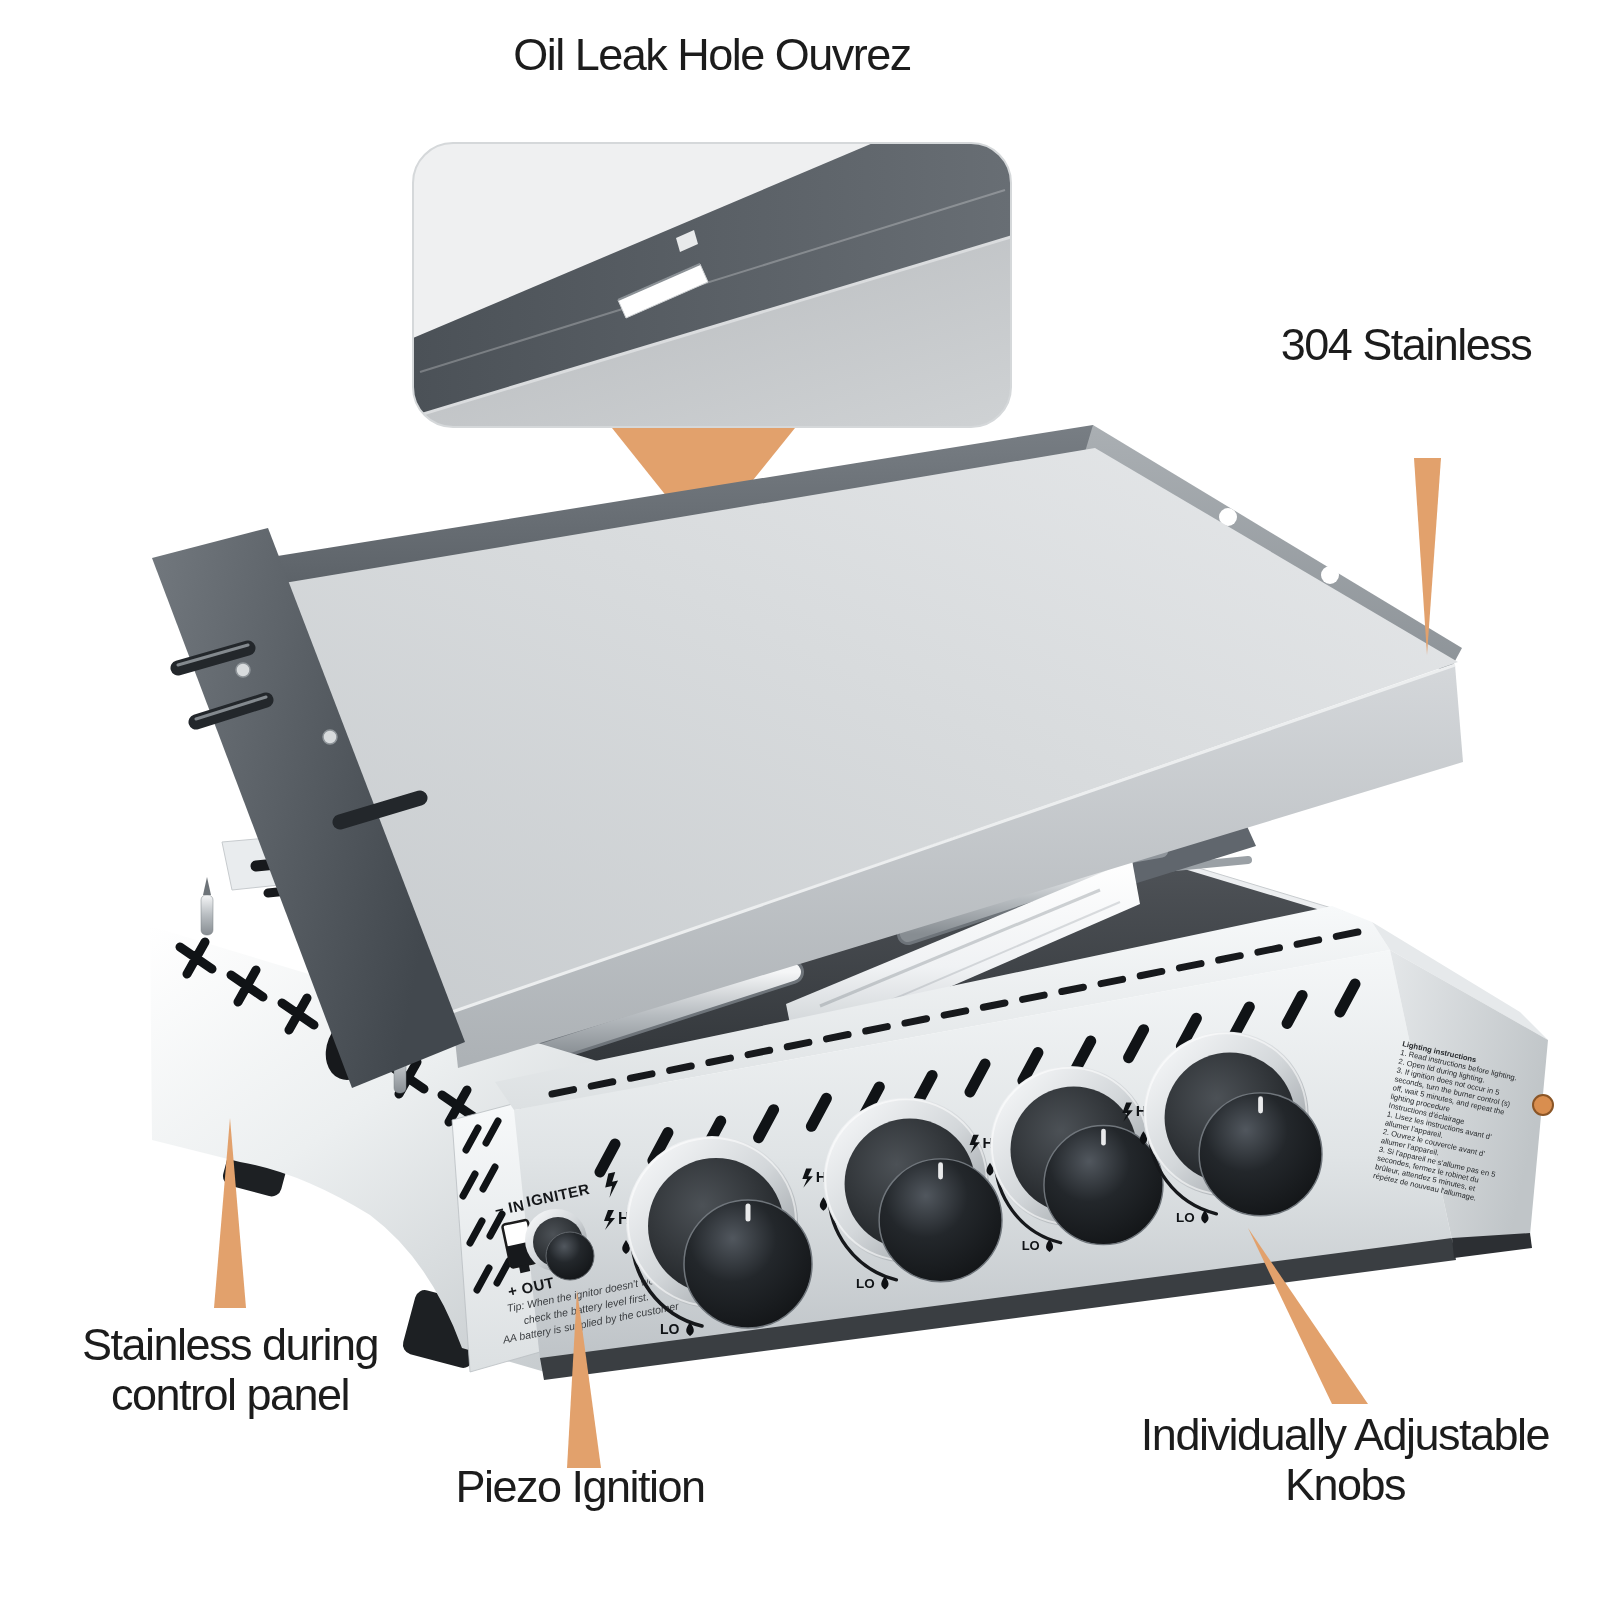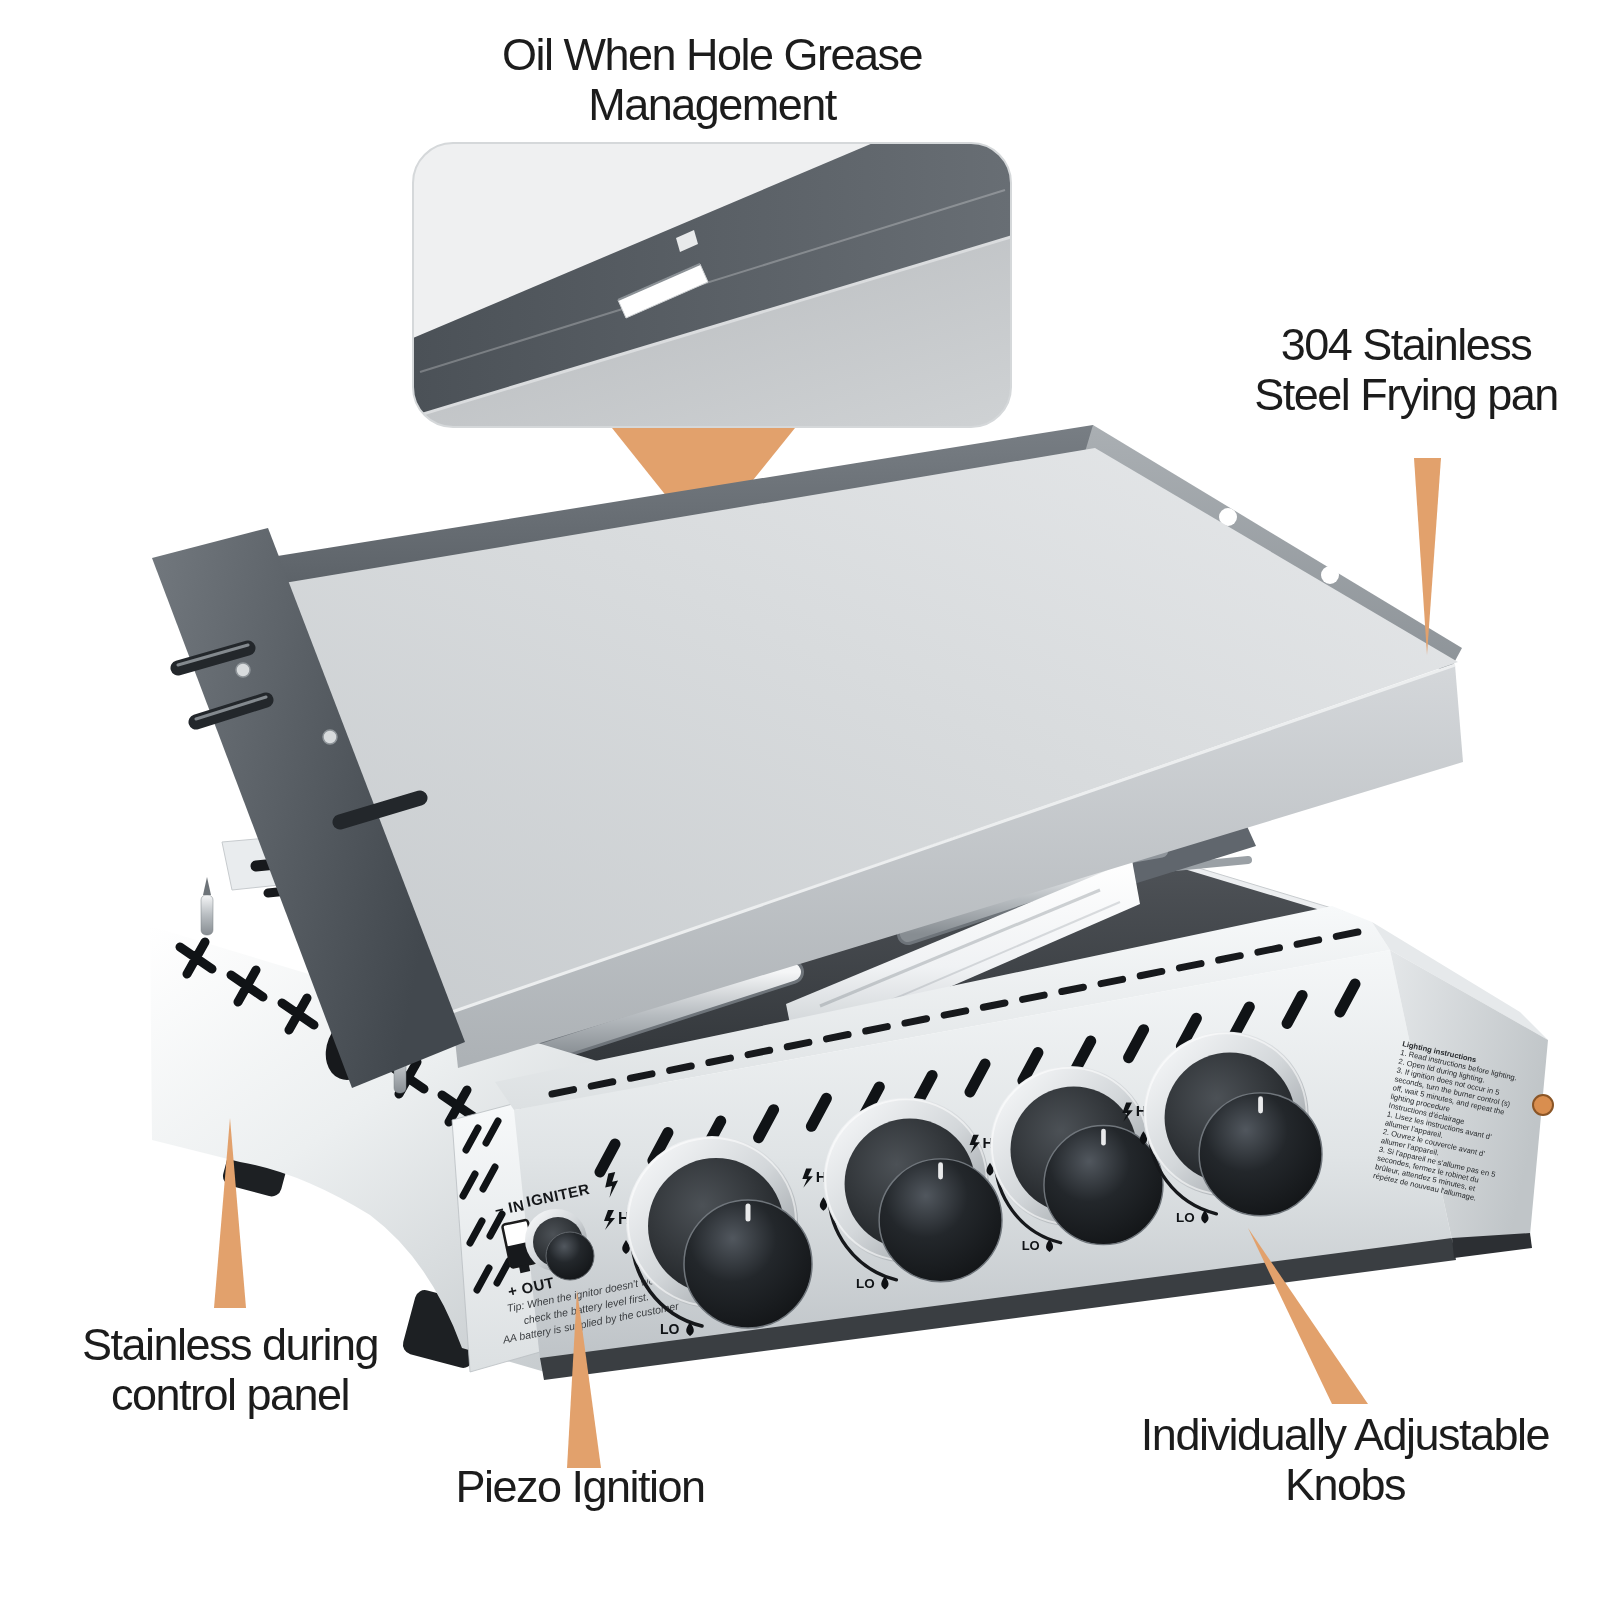--- a/index.html
+++ b/index.html
@@ -256,26 +256,24 @@
     <circle cx="330" cy="737" r="7" fill="#d8dbdd" stroke="#8f959a" stroke-width="1.5"></circle>
   </g>
 
   <polygon points="1414,458 1441,458 1427,655" fill="#e2a16c"></polygon>
   <polygon points="230,1118 246,1308 214,1308" fill="#e2a16c"></polygon>
   <polygon points="577,1290 601,1468 567,1468" fill="#e2a16c"></polygon>
   <polygon points="1248,1228 1368,1404 1332,1404" fill="#e2a16c"></polygon>
 </svg>
 
 <div class="callout" style="left:712px;top:30px;">
-  <div>Oil When Hole Grease</div>
-  <div>Management</div>
+  <div>Oil Leak Hole Ouvrez</div>
 </div>
 <div class="callout" style="left:1406px;top:320px;">
   <div>304 Stainless</div>
-  <div>Steel Frying pan</div>
 </div>
 <div class="callout" style="left:230px;top:1320px;">
   <div>Stainless during</div>
   <div>control panel</div>
 </div>
 <div class="callout" style="left:580px;top:1462px;">
   <div>Piezo Ignition</div>
 </div>
 <div class="callout" style="left:1345px;top:1410px;">
   <div>Individually Adjustable</div>

